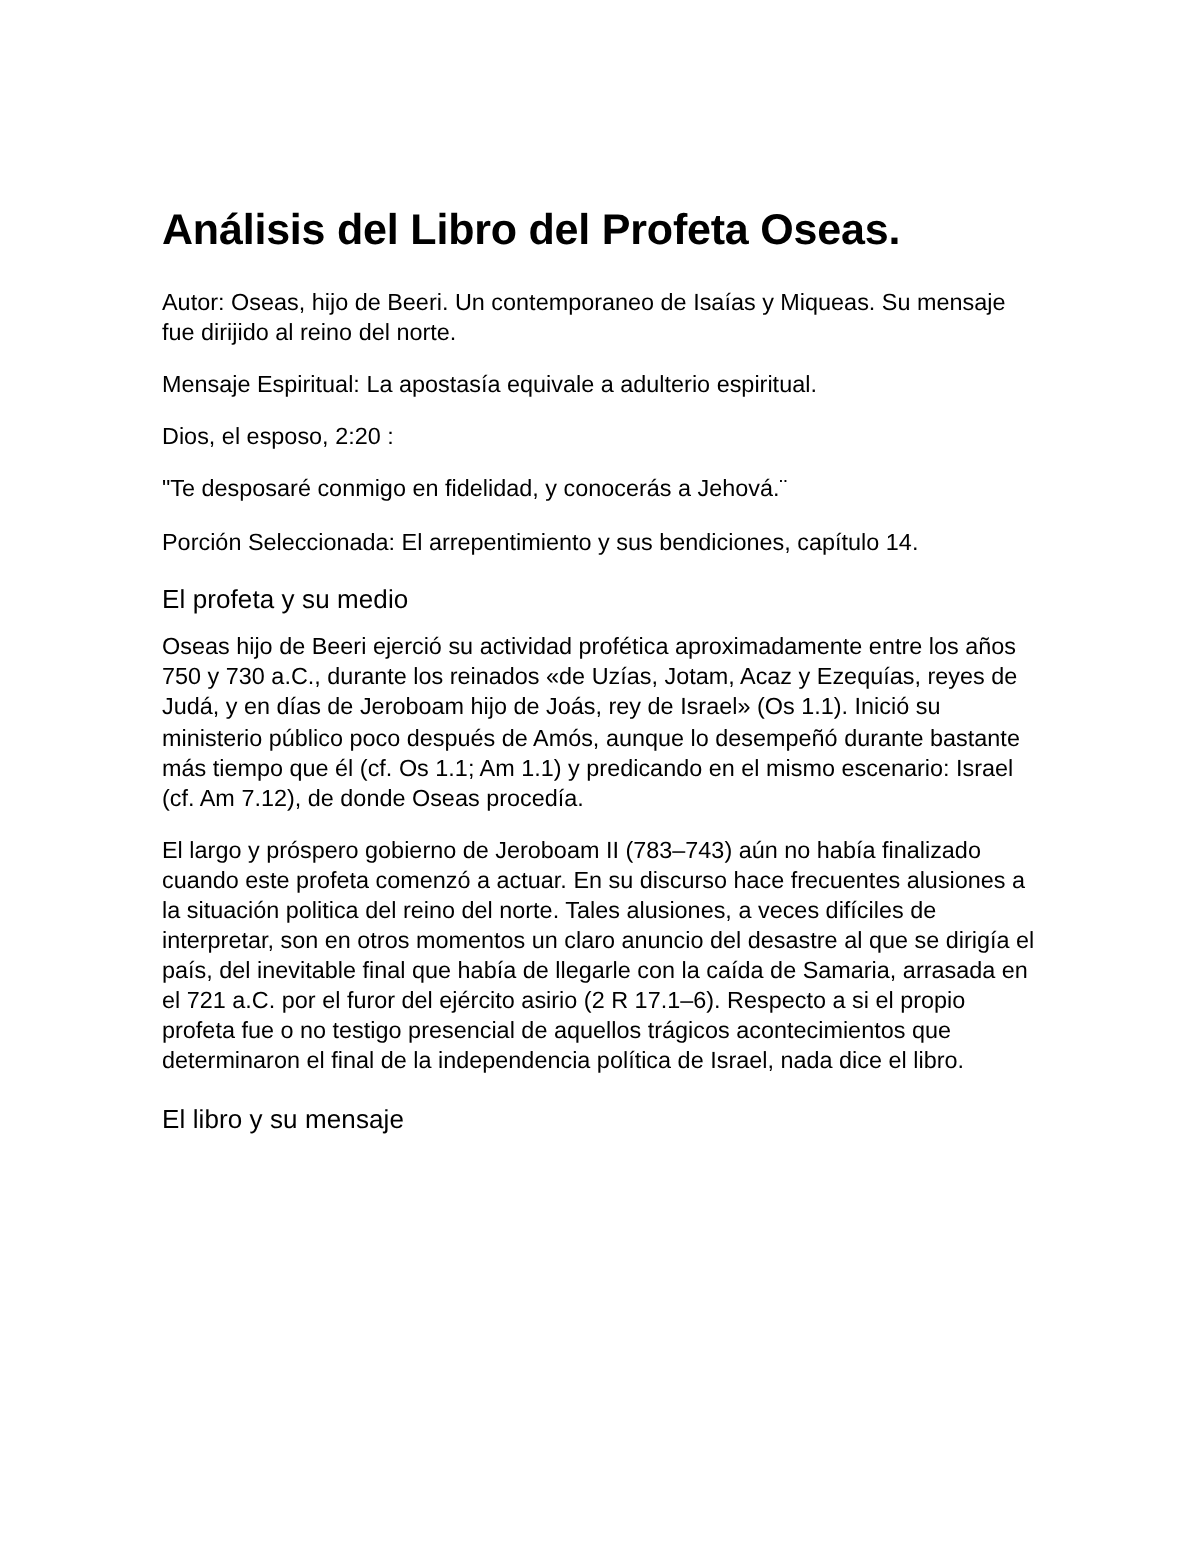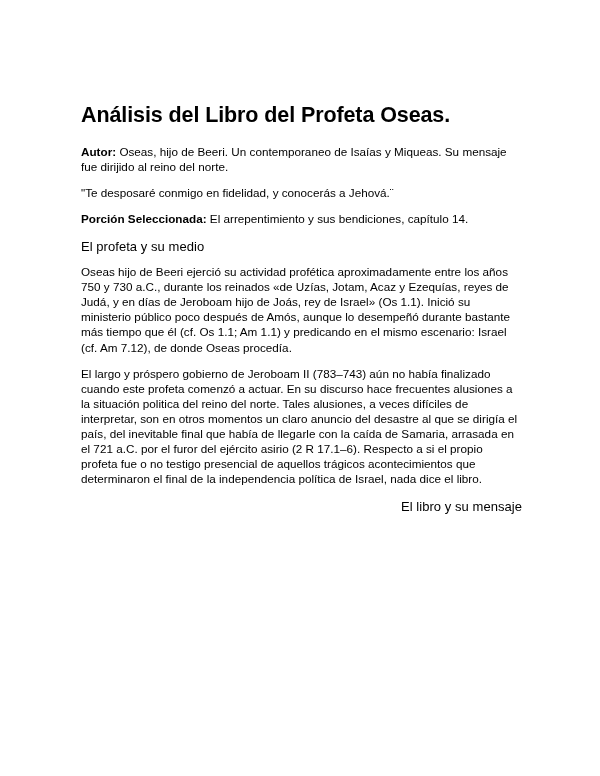--- a/index.html
+++ b/index.html
@@ -42,37 +42,38 @@
     font-size: 11.7px;
     line-height: 15.1px;
     margin: 0 0 11px 0;
     text-align: left;
     letter-spacing: 0.01px;
   }
   p.body-par.tight-before-heading {
     margin-bottom: 13px;
   }
   .lead-label {
-    font-weight: bold;
+    font-weight: normal;
   }
   .spacer-heading {
     margin-top: 6px;
-    text-align: right;
   }
 </style>
 </head>
 <body>
 
 <div class="page">
 
   <h1 class="doc-title">Análisis del Libro del Profeta Oseas.</h1>
 
   <p class="body-par"><span class="lead-label">Autor:</span><span> Oseas, hijo de Beeri. Un contemporaneo de Isaías y Miqueas. Su mensaje fue dirijido al reino del norte.</span></p>
 
+  <p class="body-par"><span class="lead-label">Mensaje Espiritual:</span><span> La apostasía equivale a adulterio espiritual.</span></p>
 
+  <p class="body-par">Dios, el esposo, 2:20 :</p>
 
   <p class="body-par">"Te desposaré conmigo en fidelidad, y conocerás a Jehová.¨</p>
 
 
 
 
   <p class="body-par tight-before-heading"><span class="lead-label">Porción Seleccionada:</span><span> El arrepentimiento y sus bendiciones, capítulo 14.</span></p>
 
   <h2 class="section-heading">El profeta y su medio</h2>
 

